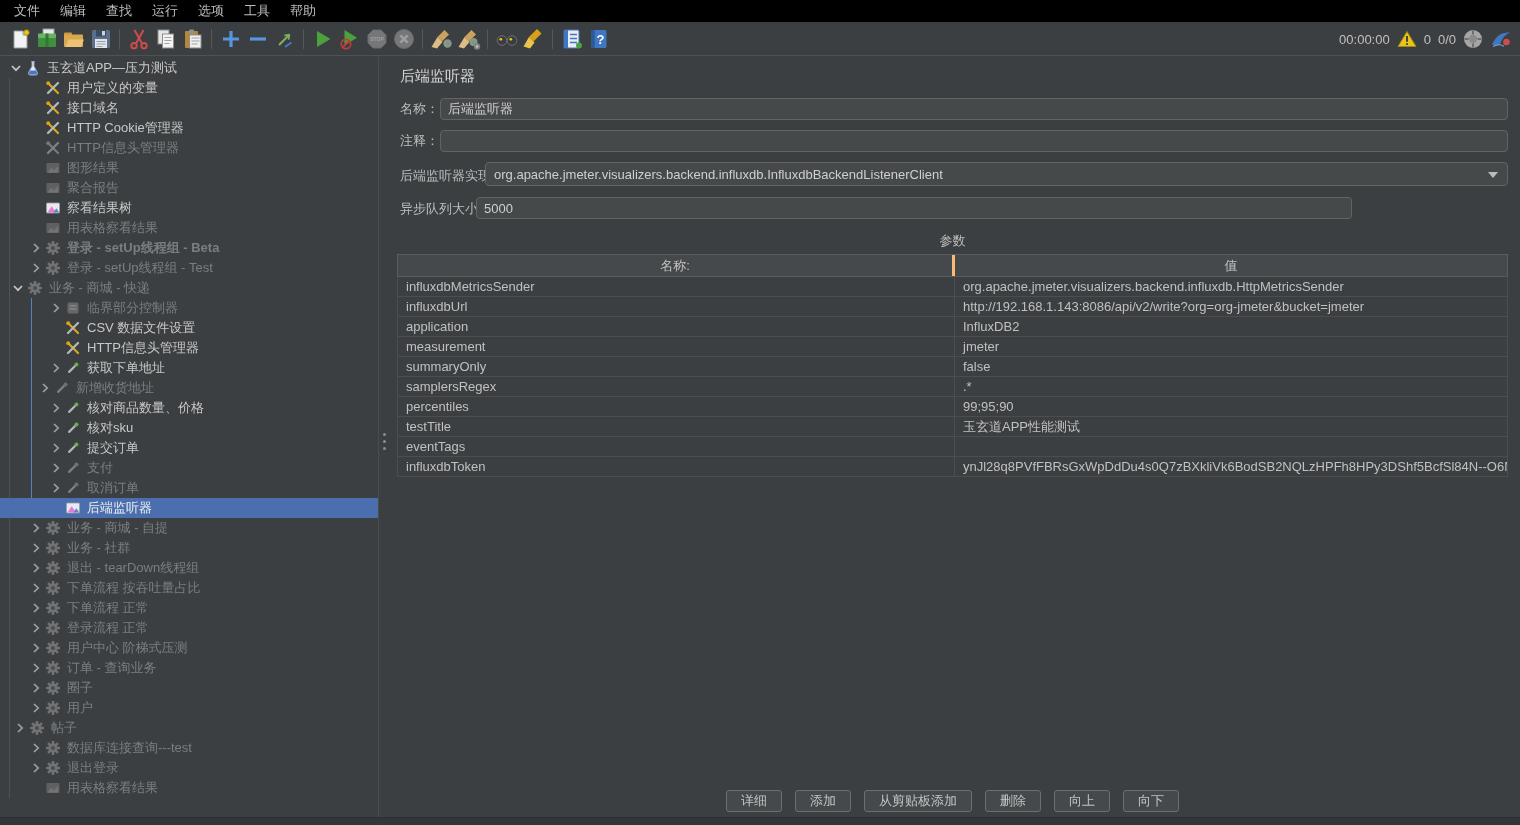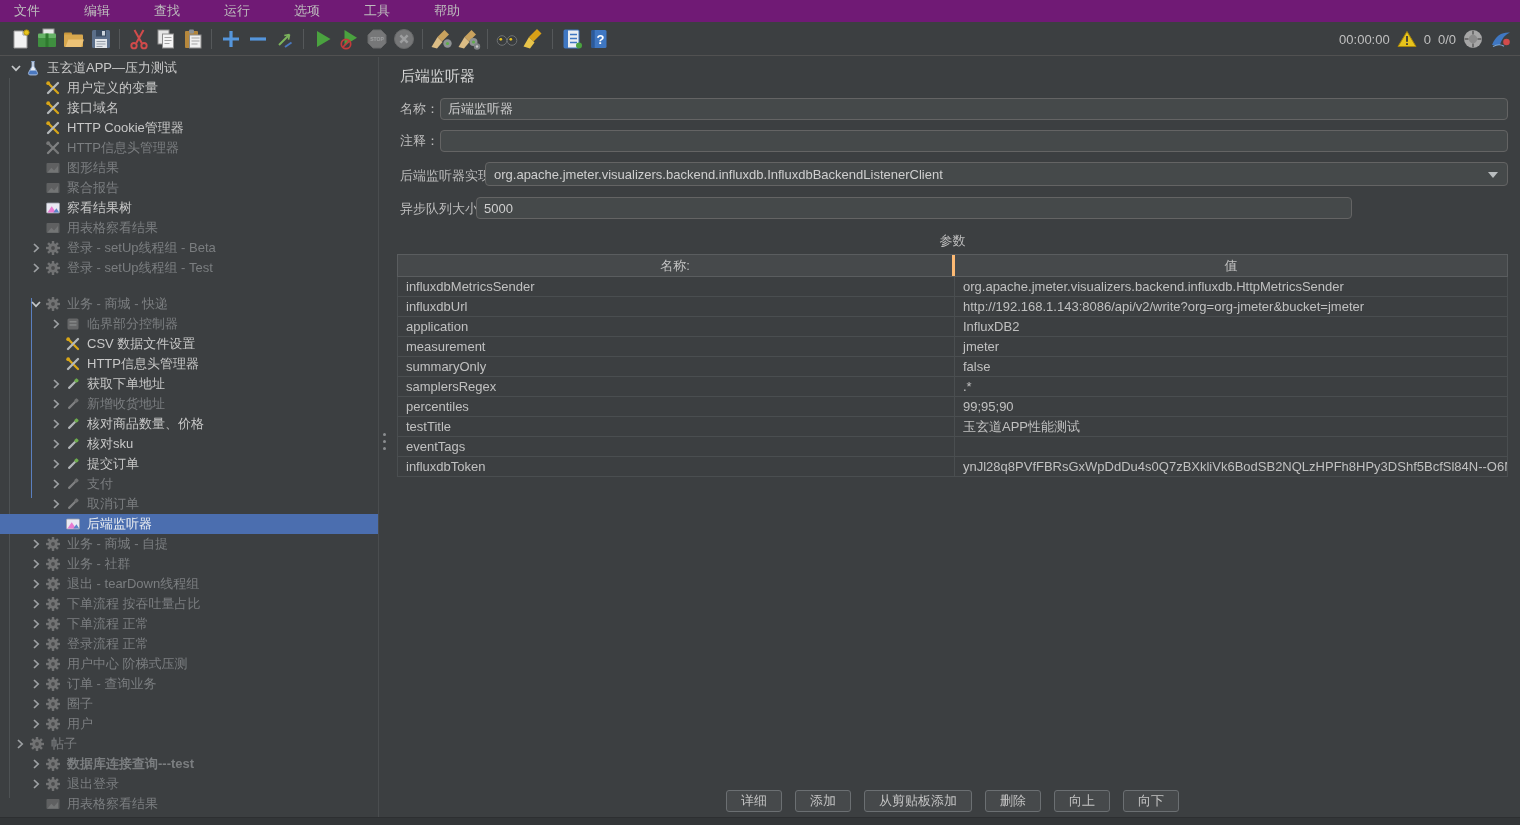--- a/index.html
+++ b/index.html
@@ -3,21 +3,21 @@
 <meta charset="utf-8">
 <style>
   * { box-sizing: border-box; }
   html,body { margin:0; padding:0; }
   body {
     width:1520px; height:825px; overflow:hidden;
     background:#3c3f41; color:#bbbbbb;
     font-family:"Liberation Sans", sans-serif; font-size:13px;
   }
   
-  .menubar { height:22px; display:flex; align-items:center; padding-left:4px; background:#701a75;gap:24px; }
+  .menubar { height:22px; display:flex; align-items:center; padding-left:4px; background:#000000; }
   .menu-item { padding:3px 10px; color:#bdbdbd; cursor:default; }
   
   .toolbar { height:34px; display:flex; align-items:center; padding:0 6px; border-bottom:1px solid #515151; position:relative; background:#3c3f41; }
   .tb-icon { width:27px; height:26px; display:flex; align-items:center; justify-content:center; border-radius:3px; }
   .tb-icon.dim { opacity:.55; filter:grayscale(.4); }
   .tb-sep { width:1px; height:20px; background:#55585a; margin:0 5px; }
   .tb-right { position:absolute; right:8px; top:0; height:34px; display:flex; align-items:center; gap:7px; color:#c0c0c0; }
   .tb-right .num { color:#c0c0c0; }
   
   .tree-pane { position:absolute; left:0; top:57px; width:378px; bottom:8px; overflow:hidden; background:#3c3f41; }
@@ -365,21 +365,21 @@
       <div class="tree-row disabled" style="padding-left: 28px;">
         <span class="chev"></span>
         <span class="ticon">
           <svg width="16" height="16" viewBox="0 0 16 16" xmlns="http://www.w3.org/2000/svg">
             <rect x="1.5" y="3" width="13" height="10" rx="1" fill="#787c7e"></rect>
             <path d="M2.5 12.5l3.8-4.8 2.8 2.8 3.9-4.5v6.5z" fill="#9da1a3"></path>
           </svg>
         </span>
         <span class="tlabel">用表格察看结果</span>
       </div>
-      <div class="tree-row disabled" style="padding-left: 28px;">
+      <div class="tree-row disabled" style="padding-left: 28px; font-weight: bold;">
         <span class="chev">
           <svg width="14" height="14" viewBox="0 0 14 14" xmlns="http://www.w3.org/2000/svg">
             <path d="M5 3l4.2 4L5 11" fill="none" stroke="#9da0a3" stroke-width="1.7"></path>
           </svg>
         </span>
         <span class="ticon">
           <svg width="16" height="16" viewBox="0 0 16 16" xmlns="http://www.w3.org/2000/svg">
             <g fill="#9a9d9f">
               <rect x="6.8" y="1" width="2.4" height="14"></rect>
               <rect x="1" y="6.8" width="14" height="2.4"></rect>
@@ -405,21 +405,21 @@
               <rect x="1" y="6.8" width="14" height="2.4"></rect>
               <rect x="6.8" y="1" width="2.4" height="14" transform="rotate(45 8 8)"></rect>
               <rect x="6.8" y="1" width="2.4" height="14" transform="rotate(-45 8 8)"></rect>
               <circle cx="8" cy="8" r="4.7"></circle>
             </g>
             <circle cx="8" cy="8" r="1.9" fill="#54575a"></circle>
           </svg>
         </span>
         <span class="tlabel">登录 - setUp线程组 - Test</span>
       </div>
-      <div class="tree-row disabled" style="padding-left: 28px; margin-top: 16px;">
+      <div class="tree-row disabled" style="padding-left: 10px;">
         <span class="chev">
           <svg width="14" height="14" viewBox="0 0 14 14" xmlns="http://www.w3.org/2000/svg">
             <path d="M3 5l4 4.2L11 5" fill="none" stroke="#c3c6c8" stroke-width="1.7"></path>
           </svg>
         </span>
         <span class="ticon">
           <svg width="16" height="16" viewBox="0 0 16 16" xmlns="http://www.w3.org/2000/svg">
             <g fill="#9a9d9f">
               <rect x="6.8" y="1" width="2.4" height="14"></rect>
               <rect x="1" y="6.8" width="14" height="2.4"></rect>
@@ -478,21 +478,21 @@
         <span class="ticon">
           <svg width="16" height="16" viewBox="0 0 16 16" xmlns="http://www.w3.org/2000/svg">
             <g transform="rotate(45 8 8)">
               <rect x="6.9" y="4.5" width="2.2" height="10" rx="1" fill="#b2b6b8"></rect>
               <rect x="6.2" y="1.3" width="3.6" height="3.6" rx="1" fill="#6fae4e"></rect>
             </g>
           </svg>
         </span>
         <span class="tlabel">获取下单地址</span>
       </div>
-      <div class="tree-row disabled" style="padding-left: 48px;">
+      <div class="tree-row disabled" style=" margin-left: 37px;">
         <span class="chev">
           <svg width="14" height="14" viewBox="0 0 14 14" xmlns="http://www.w3.org/2000/svg">
             <path d="M5 3l4.2 4L5 11" fill="none" stroke="#9da0a3" stroke-width="1.7"></path>
           </svg>
         </span>
         <span class="ticon">
           <svg width="16" height="16" viewBox="0 0 16 16" xmlns="http://www.w3.org/2000/svg">
             <g transform="rotate(45 8 8)">
               <rect x="6.9" y="4.5" width="2.2" height="10" rx="1" fill="#b2b6b8"></rect>
               <rect x="6.2" y="1.3" width="3.6" height="3.6" rx="1" fill="#6fae4e"></rect>
@@ -805,21 +805,21 @@
               <rect x="1" y="6.8" width="14" height="2.4"></rect>
               <rect x="6.8" y="1" width="2.4" height="14" transform="rotate(45 8 8)"></rect>
               <rect x="6.8" y="1" width="2.4" height="14" transform="rotate(-45 8 8)"></rect>
               <circle cx="8" cy="8" r="4.7"></circle>
             </g>
             <circle cx="8" cy="8" r="1.9" fill="#54575a"></circle>
           </svg>
         </span>
         <span class="tlabel">帖子</span>
       </div>
-      <div class="tree-row disabled" style="padding-left: 28px; font-weight: bold;">
+      <div class="tree-row disabled" style="padding-left: 28px;">
         <span class="chev">
           <svg width="14" height="14" viewBox="0 0 14 14" xmlns="http://www.w3.org/2000/svg">
             <path d="M5 3l4.2 4L5 11" fill="none" stroke="#9da0a3" stroke-width="1.7"></path>
           </svg>
         </span>
         <span class="ticon">
           <svg width="16" height="16" viewBox="0 0 16 16" xmlns="http://www.w3.org/2000/svg">
             <g fill="#9a9d9f">
               <rect x="6.8" y="1" width="2.4" height="14"></rect>
               <rect x="1" y="6.8" width="14" height="2.4"></rect>

